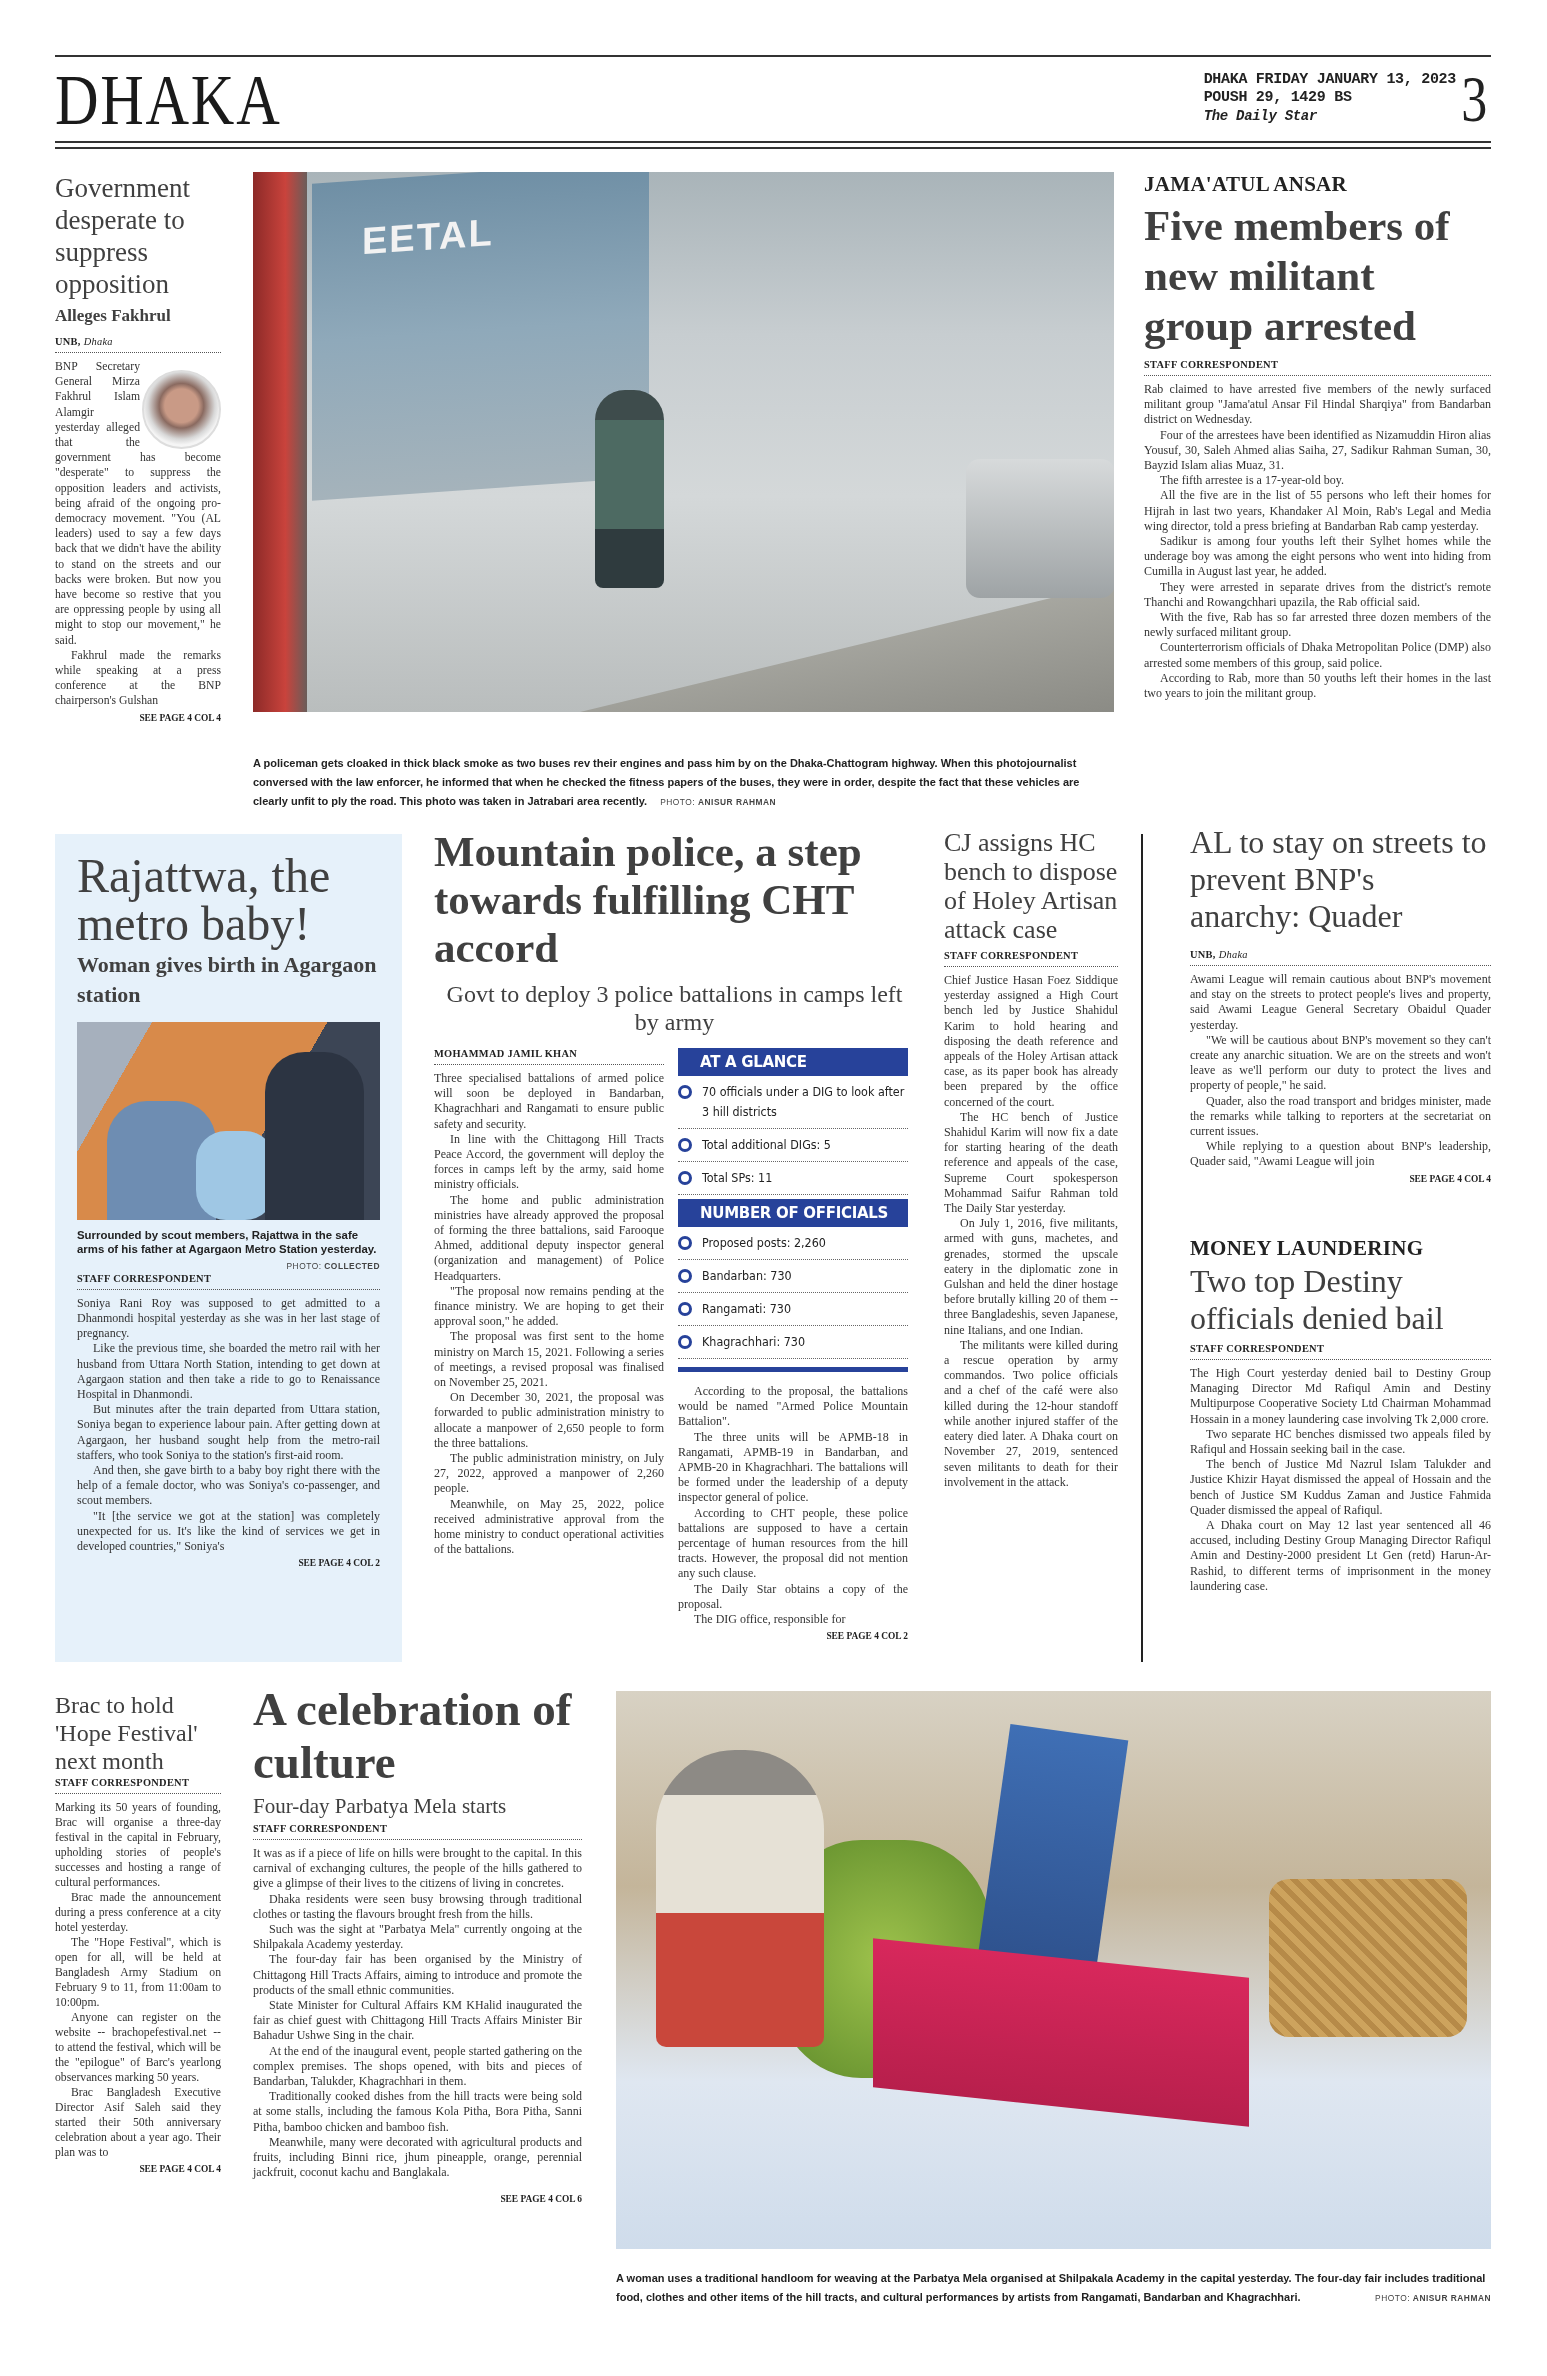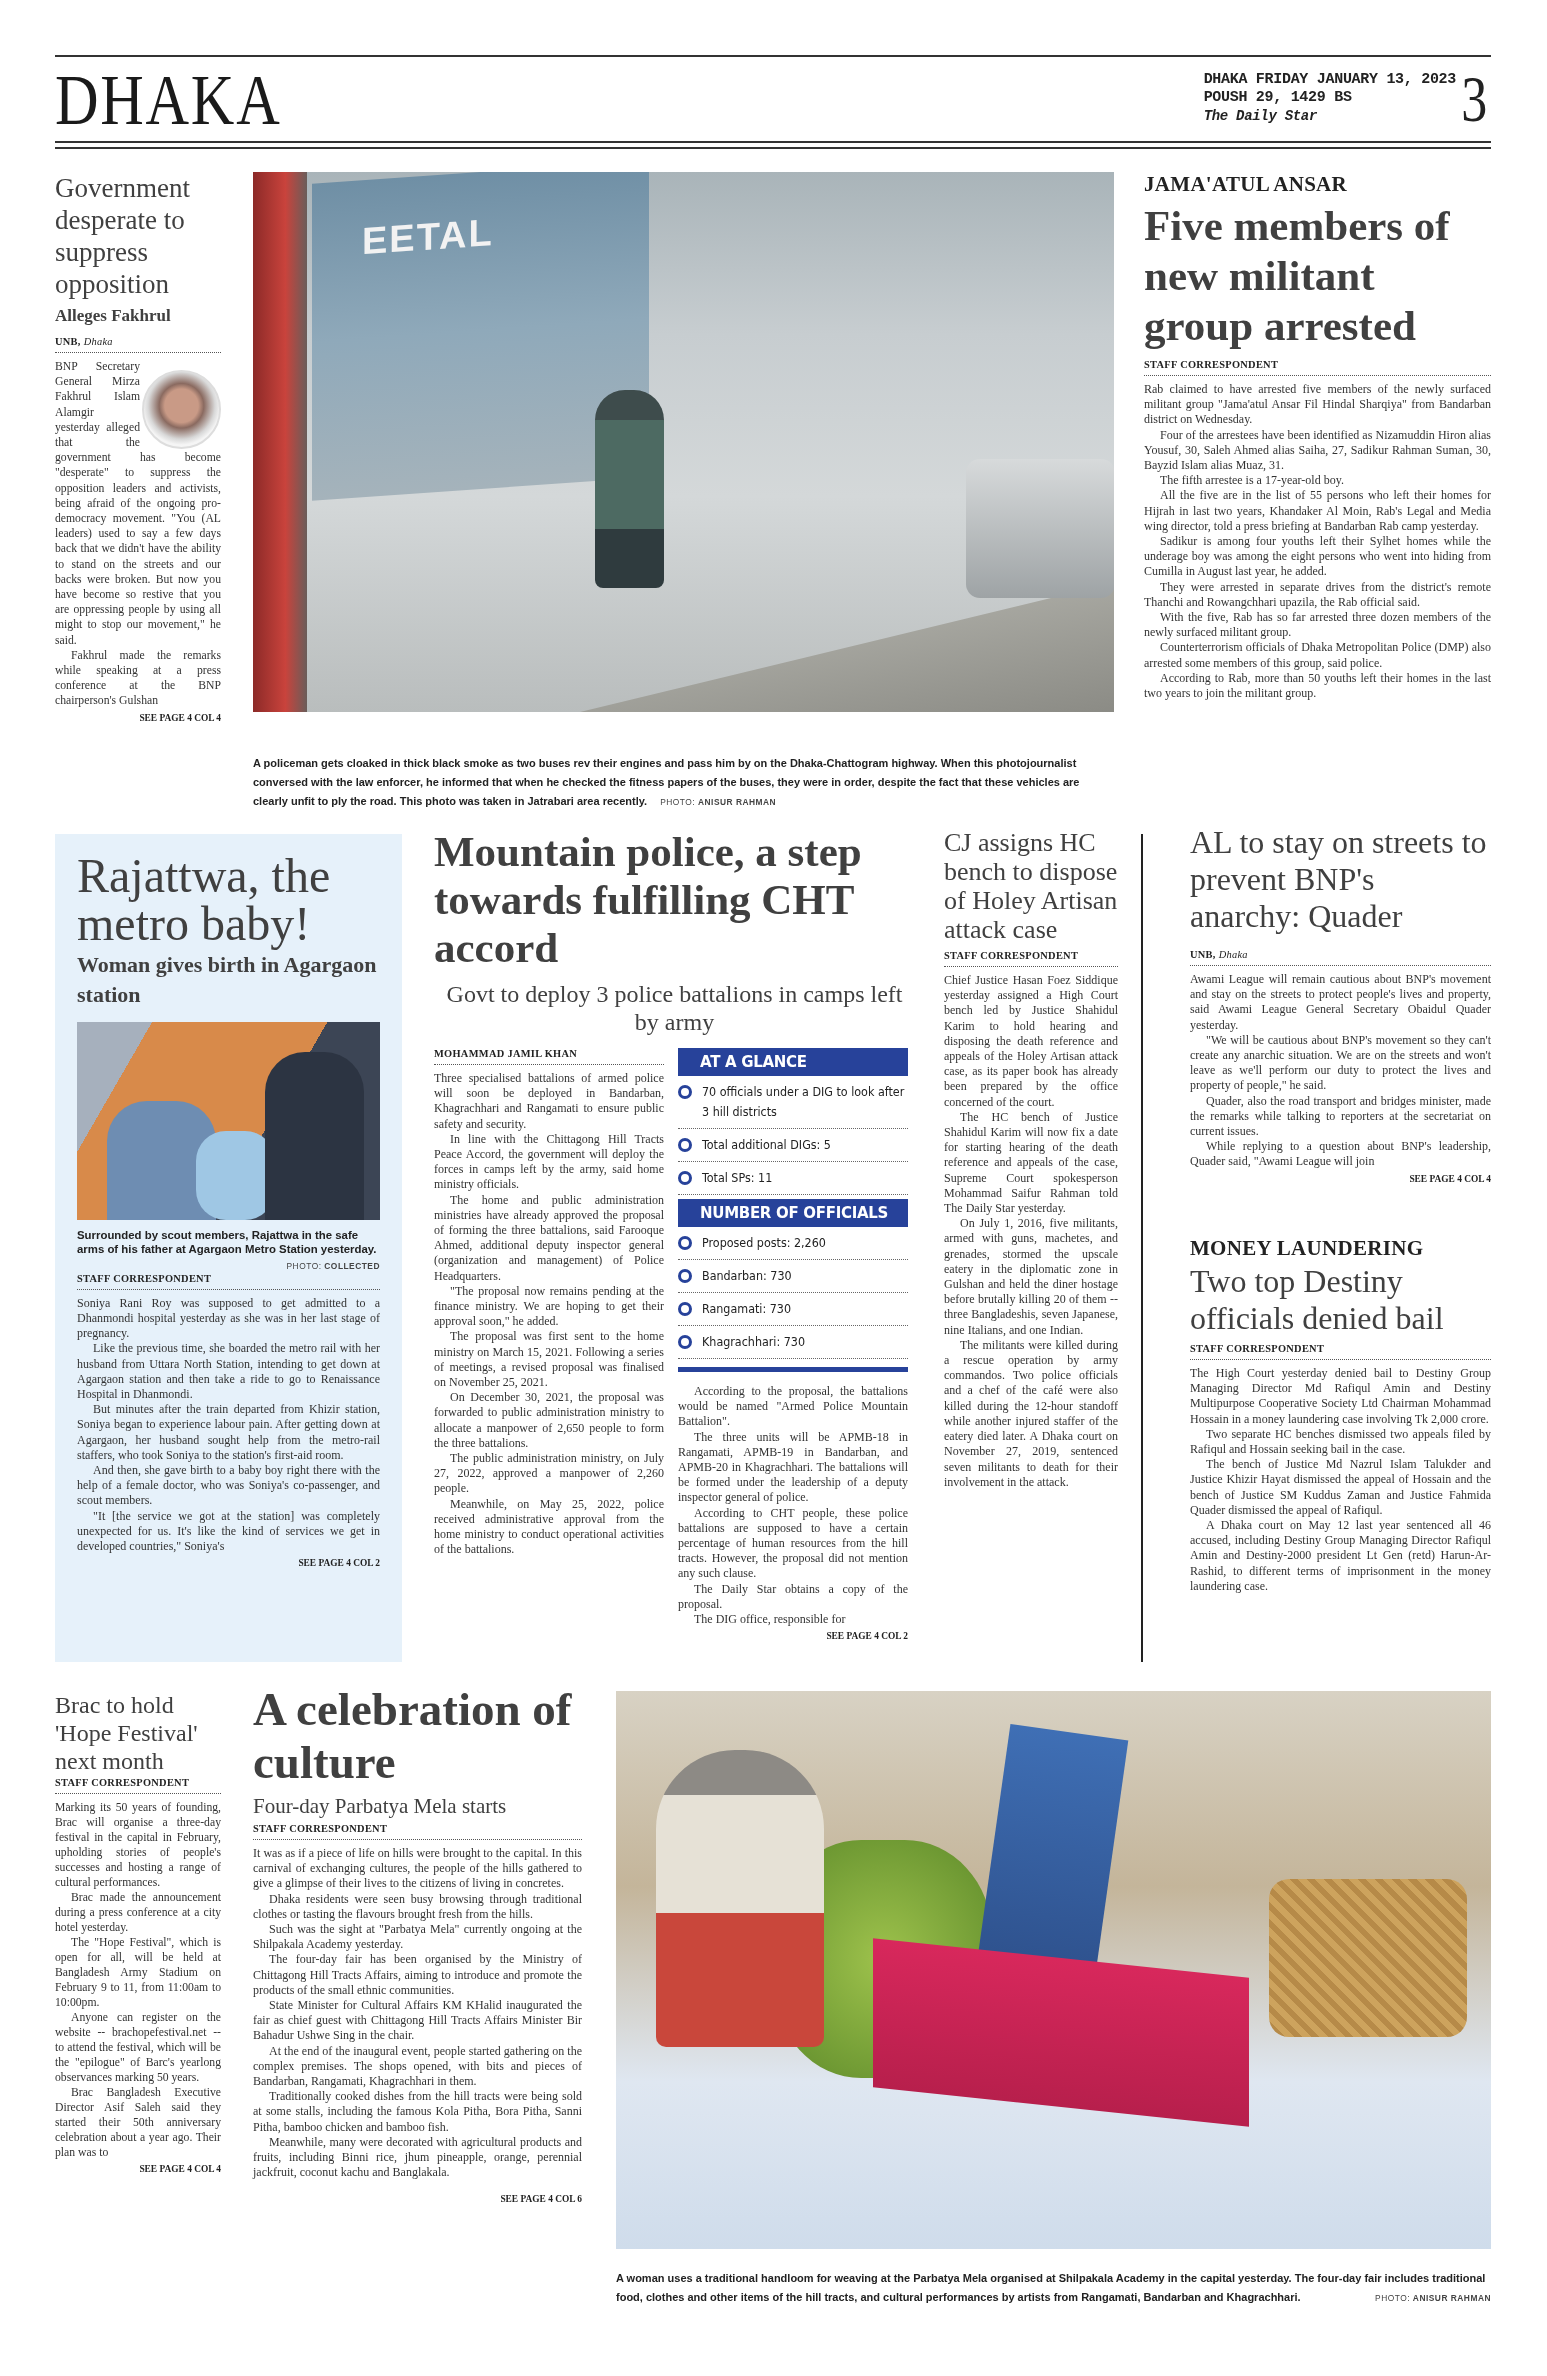--- a/index.html
+++ b/index.html
@@ -96,21 +96,21 @@
       <div class="abs" style="left:188px;top:30px;width:99px;height:168px;background:#2c3442;border-radius:40px 40px 0 0;"></div>
     </div>
     <div class="caption" style="margin-top:8px;font-size:11.4px;line-height:14.4px;">
       <span>Surrounded by scout members, Rajattwa in the safe arms of his father at Agargaon Metro Station yesterday.</span>
       <span class="credit" style="float:right;margin-top:2px;"><span>PHOTO:</span> <b>COLLECTED</b></span>
     </div>
     <div class="byline" style="margin-top:16px;">STAFF CORRESPONDENT</div>
     <div class="body">
       <p class="first">Soniya Rani Roy was supposed to get admitted to a Dhanmondi hospital yesterday as she was in her last stage of pregnancy.</p>
       <p>Like the previous time, she boarded the metro rail with her husband from Uttara North Station, intending to get down at Agargaon station and then take a ride to go to Renaissance Hospital in Dhanmondi.</p>
-      <p>But minutes after the train departed from Khizir station, Soniya began to experience labour pain. After getting down at Agargaon, her husband sought help from the metro-rail staffers, who took Soniya to the station's first-aid room.</p>
+      <p>But minutes after the train departed from Uttara station, Soniya began to experience labour pain. After getting down at Agargaon, her husband sought help from the metro-rail staffers, who took Soniya to the station's first-aid room.</p>
       <p>And then, she gave birth to a baby boy right there with the help of a female doctor, who was Soniya's co-passenger, and scout members.</p>
       <p>"It [the service we got at the station] was completely unexpected for us. It's like the kind of services we get in developed countries," Soniya's</p>
     </div>
     <div class="see">SEE PAGE 4 COL 2</div>
   </div>
 </div>
 
 <div class="abs" style="left:434px;top:828px;width:481px;">
   <div class="hed" style="font-size:43px;font-weight:bold;line-height:48px;text-align:left;">Mountain police, a step towards fulfilling CHT accord</div>
   <div class="hed" style="font-size:24px;line-height:28px;text-align:center;margin:8px 0 12px;">Govt to deploy 3 police battalions in camps left by army</div>
@@ -226,21 +226,21 @@
 <div class="abs" style="left:253px;top:1683px;width:329px;">
   <div class="hed" style="font-size:47px;font-weight:bold;line-height:53px;">A celebration of culture</div>
   <div class="hed" style="font-size:21px;line-height:26px;margin:4px 0 4px;">Four-day Parbatya Mela starts</div>
   <div class="byline">STAFF CORRESPONDENT</div>
   <div class="body">
     <p class="first">It was as if a piece of life on hills were brought to the capital. In this carnival of exchanging cultures, the people of the hills gathered to give a glimpse of their lives to the citizens of living in concretes.</p>
     <p>Dhaka residents were seen busy browsing through traditional clothes or tasting the flavours brought fresh from the hills.</p>
     <p>Such was the sight at "Parbatya Mela" currently ongoing at the Shilpakala Academy yesterday.</p>
     <p>The four-day fair has been organised by the Ministry of Chittagong Hill Tracts Affairs, aiming to introduce and promote the products of the small ethnic communities.</p>
     <p>State Minister for Cultural Affairs KM KHalid inaugurated the fair as chief guest with Chittagong Hill Tracts Affairs Minister Bir Bahadur Ushwe Sing in the chair.</p>
-    <p>At the end of the inaugural event, people started gathering on the complex premises. The shops opened, with bits and pieces of Bandarban, Rangamati, Khagrachhari in them.</p>
+    <p>At the end of the inaugural event, people started gathering on the complex premises. The shops opened, with bits and pieces of Bandarban, Talukder, Khagrachhari in them.</p>
     <p>Traditionally cooked dishes from the hill tracts were being sold at some stalls, including the famous Kola Pitha, Bora Pitha, Sanni Pitha, bamboo chicken and bamboo fish.</p>
     <p>Meanwhile, many were decorated with agricultural products and fruits, including Binni rice, jhum pineapple, orange, perennial jackfruit, coconut kachu and Banglakala.</p>
   </div>
   <div class="see" style="margin-top:14px;">SEE PAGE 4 COL 6</div>
 </div>
 
 <div class="abs photo" style="left:616px;top:1691px;width:875px;height:558px;background:linear-gradient(180deg,#d8d2c4 0%,#c4b59a 35%,#dfe7f1 70%,#cfdceb 100%);">
   <div class="abs" style="left:158px;top:149px;width:218px;height:238px;background:radial-gradient(ellipse at 50% 50%,#9ec24c,#5d8a2a);border-radius:40%;"></div>
   <div class="abs" style="left:376px;top:40px;width:119px;height:257px;background:linear-gradient(180deg,#3f6fb5,#2d4f8a);transform:rotate(8deg);"></div>
   <div class="abs" style="left:40px;top:59px;width:168px;height:297px;background:linear-gradient(180deg,#8d8a85 0 15%,#e6e1d6 15% 55%,#c9473b 55%);border-radius:79px 79px 10px 10px;"></div>

